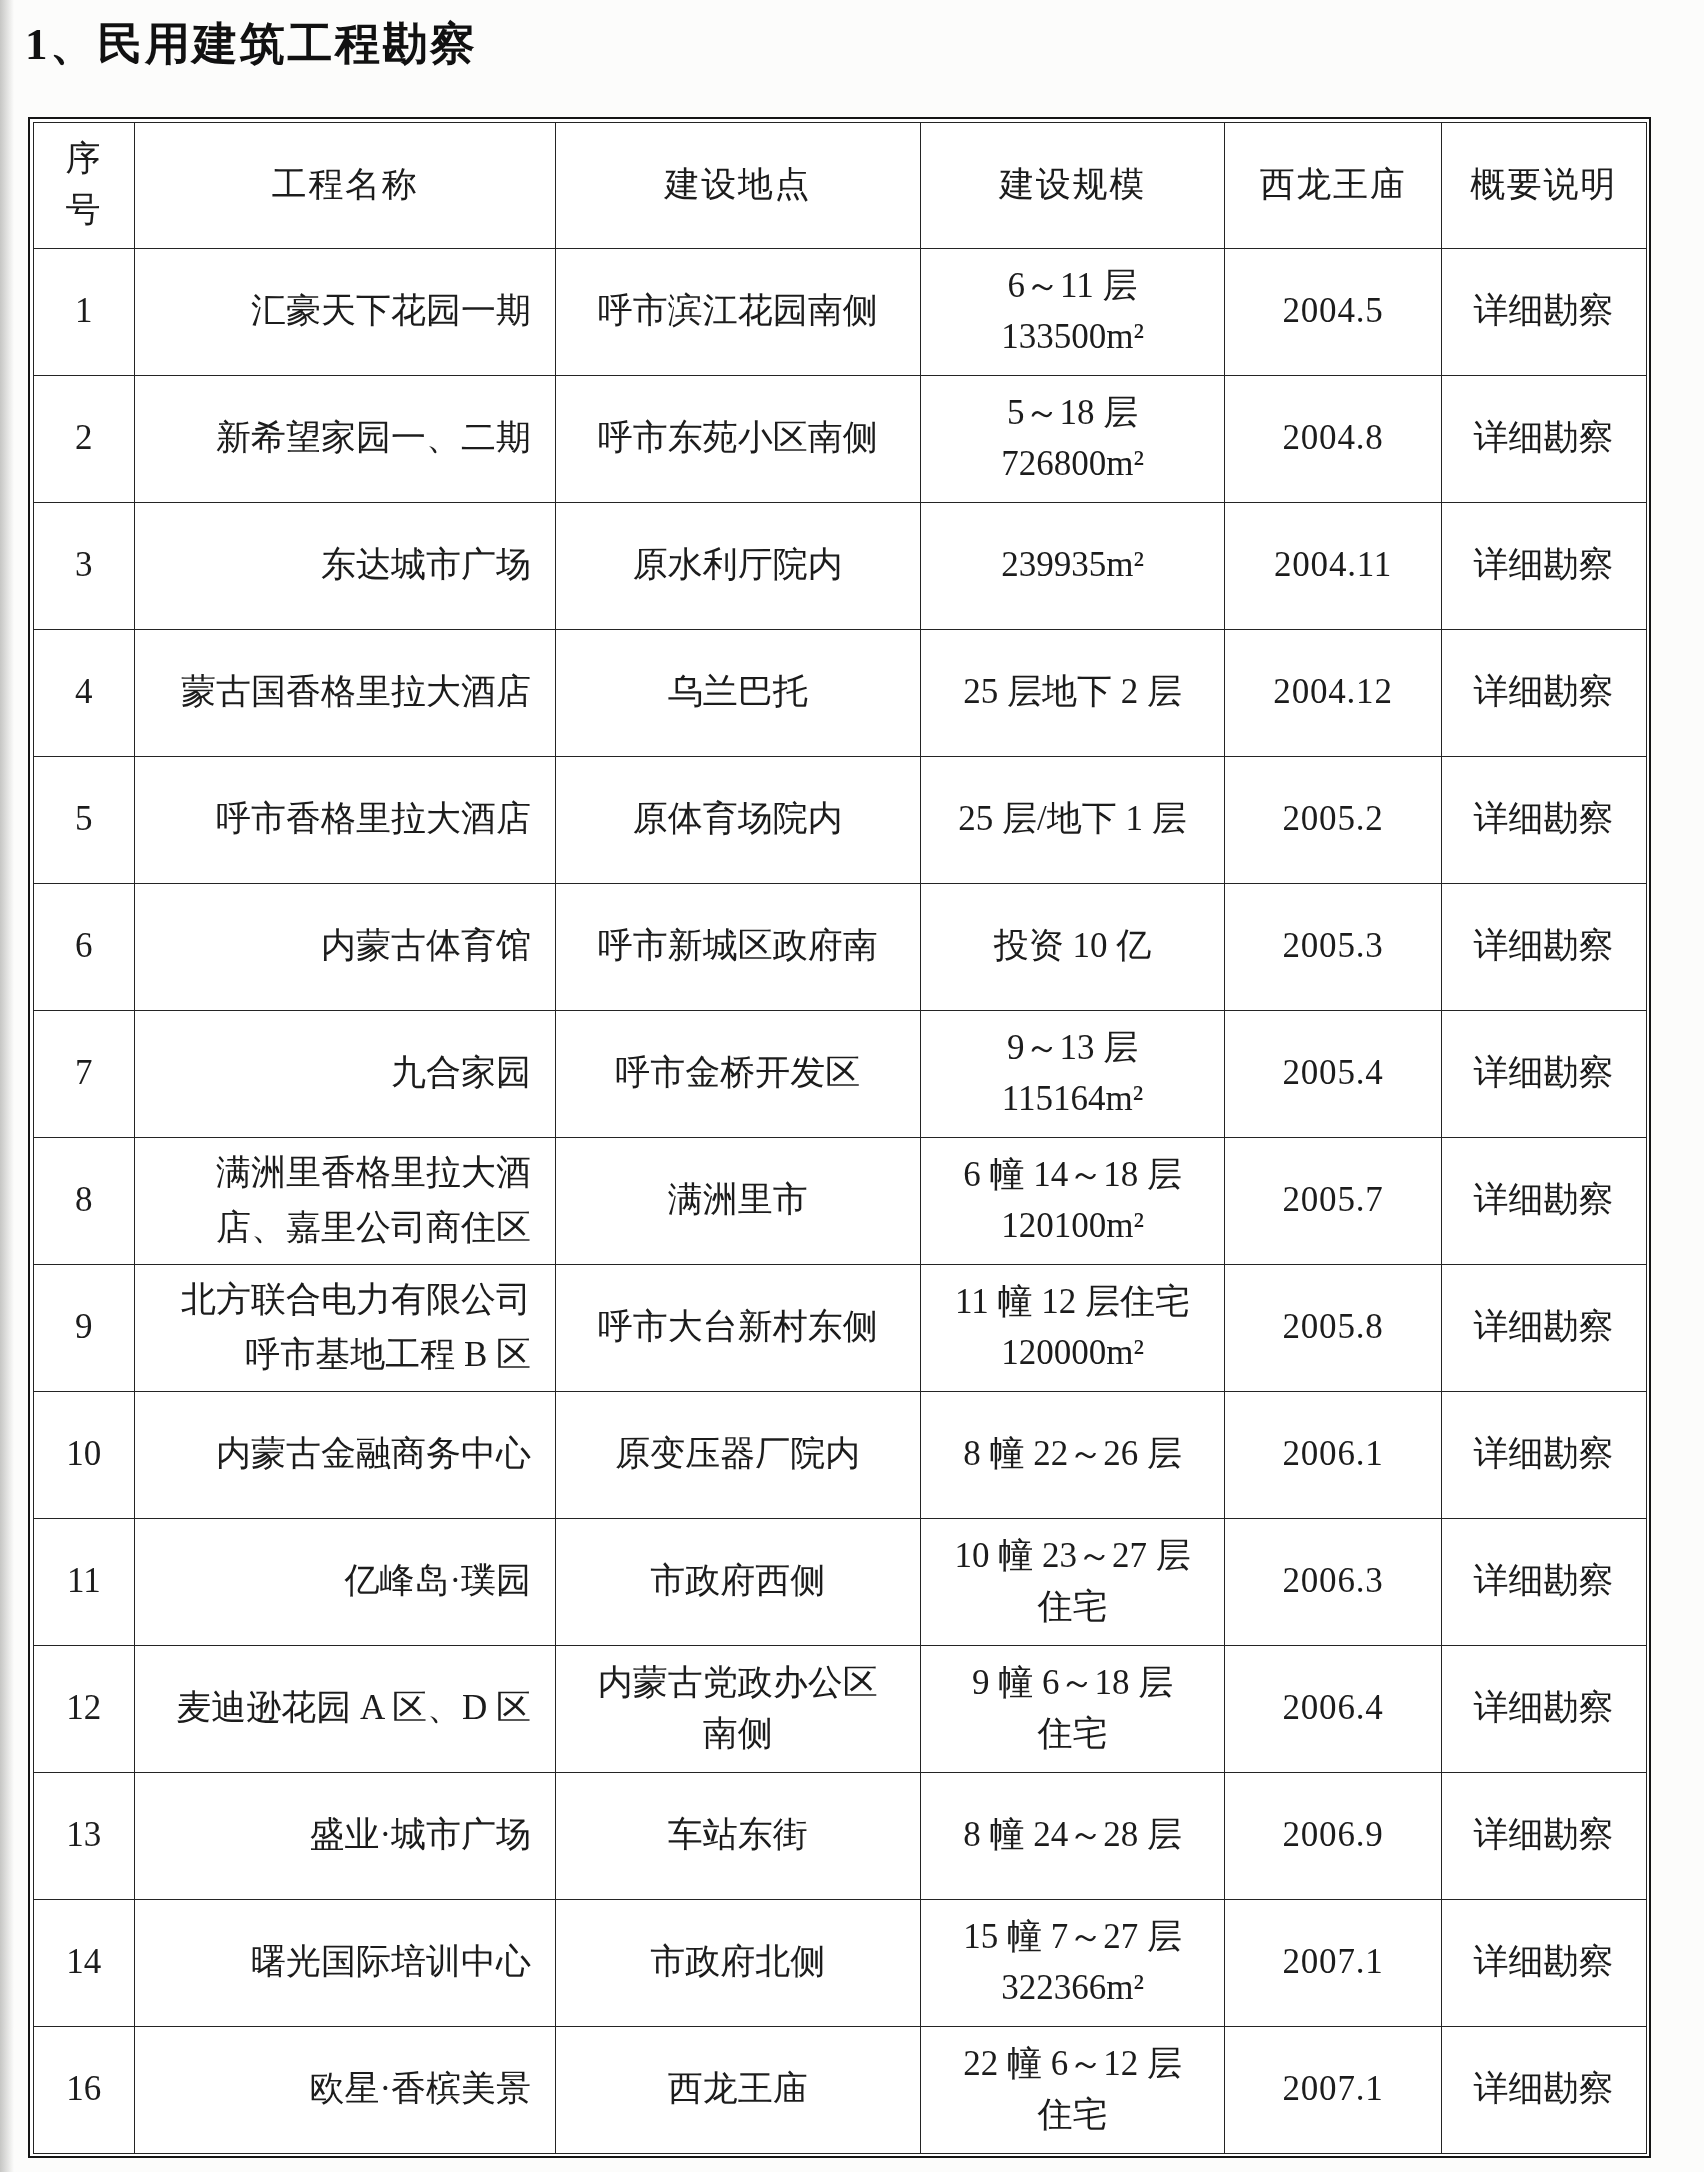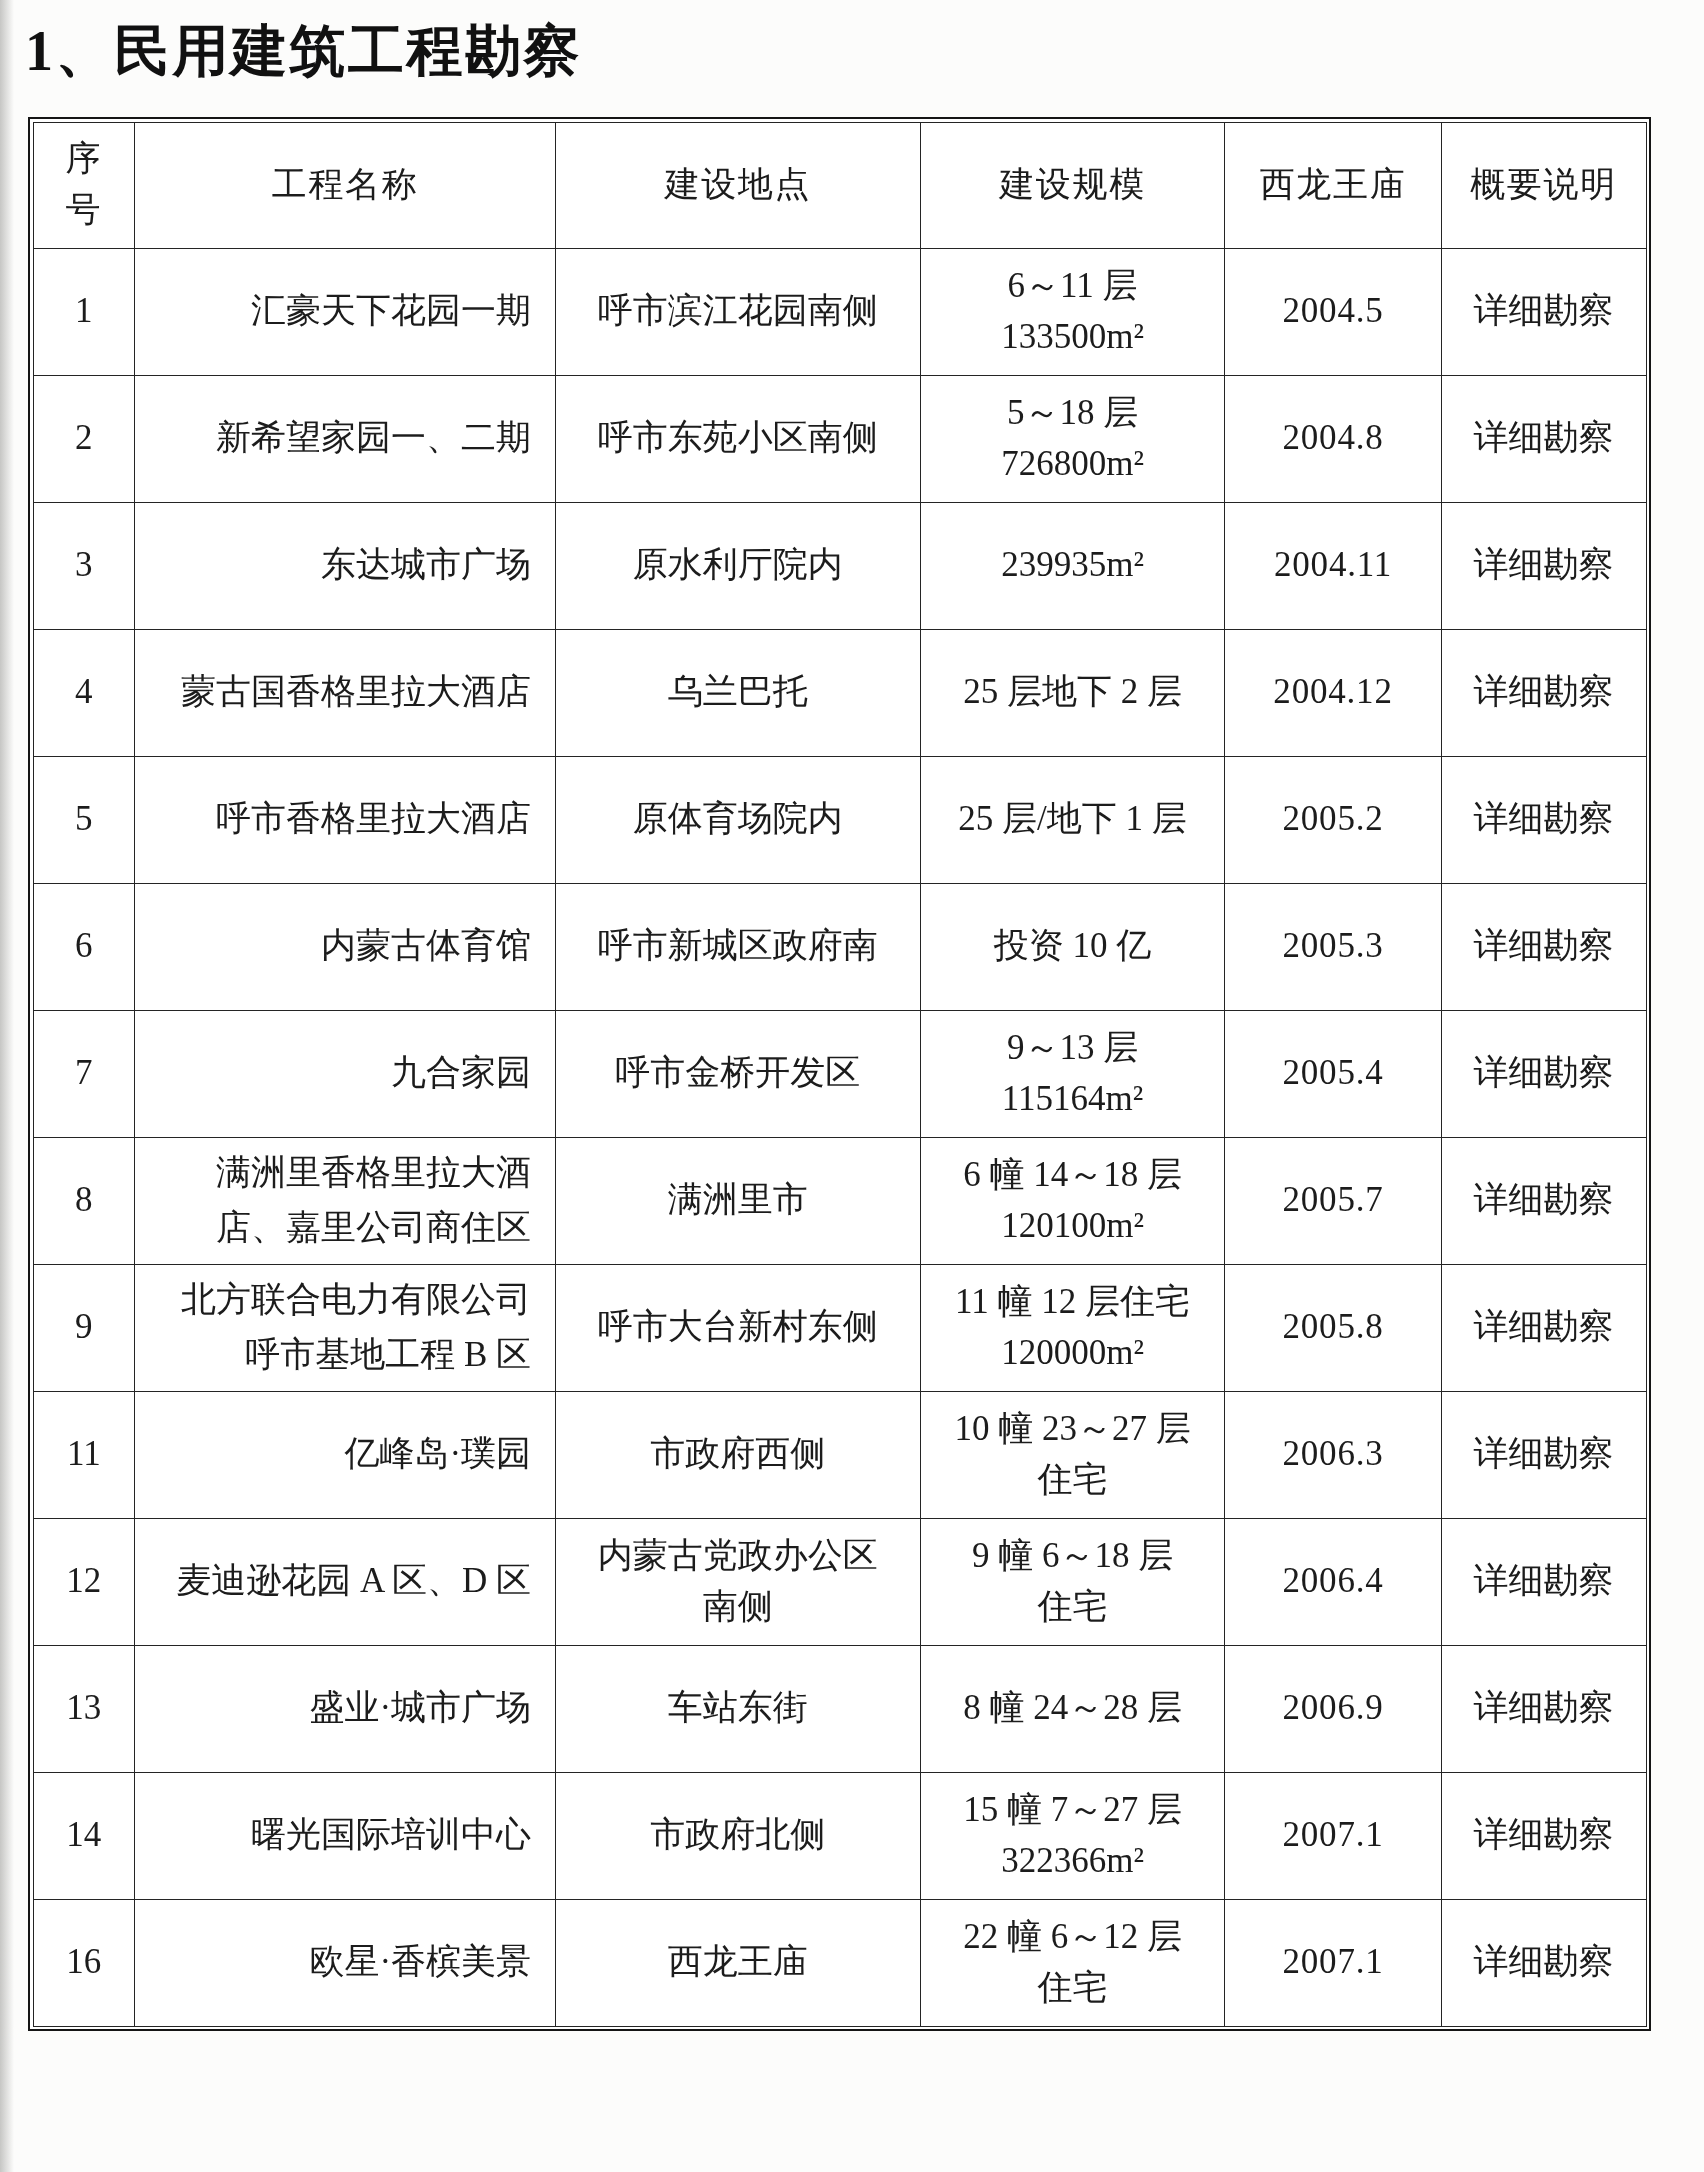--- a/index.html
+++ b/index.html
@@ -11,21 +11,21 @@
     color:#1b1b1b;
     overflow:hidden;
   }
   .scan-edge{
     position:absolute;left:0;top:0;width:13.5px;height:100%;
     background:linear-gradient(90deg,#c6c6c4,rgba(255,255,255,0));
     pointer-events:none;
   }
   .page-title{
     position:absolute;left:25px;top:13.5px;
-    font-size:56px;font-weight:bold;letter-spacing:2.5px;
+    font-size:45px;font-weight:bold;letter-spacing:2.5px;
     color:#111;white-space:nowrap;
   }
   .table-outer{
     position:absolute;left:28px;top:117px;
     width:1623px;box-sizing:border-box;
     border:2.5px solid #151515;
     padding:2.5px;background:#fff;
   }
   table{
     width:100%;border-collapse:collapse;table-layout:fixed;
@@ -166,20 +166,28 @@
     <td class="cell-no">9</td>
     <td class="cell-name">北方联合电力有限公司
 呼市基地工程 B 区</td>
     <td class="cell-location">呼市大台新村东侧</td>
     <td class="cell-scale">11 幢 12 层住宅
 120000m²</td>
     <td class="cell-date">2005.8</td>
     <td class="cell-note">详细勘察</td>
   </tr>
         <tr>
+    <td class="cell-no">10</td>
+    <td class="cell-name">内蒙古金融商务中心</td>
+    <td class="cell-location">原变压器厂院内</td>
+    <td class="cell-scale">8 幢 22～26 层</td>
+    <td class="cell-date">2006.1</td>
+    <td class="cell-note">详细勘察</td>
+  </tr>
+        <tr>
     <td class="cell-no">11</td>
     <td class="cell-name">亿峰岛·璞园</td>
     <td class="cell-location">市政府西侧</td>
     <td class="cell-scale">10 幢 23～27 层
 住宅</td>
     <td class="cell-date">2006.3</td>
     <td class="cell-note">详细勘察</td>
   </tr>
         <tr>
     <td class="cell-no">12</td>

